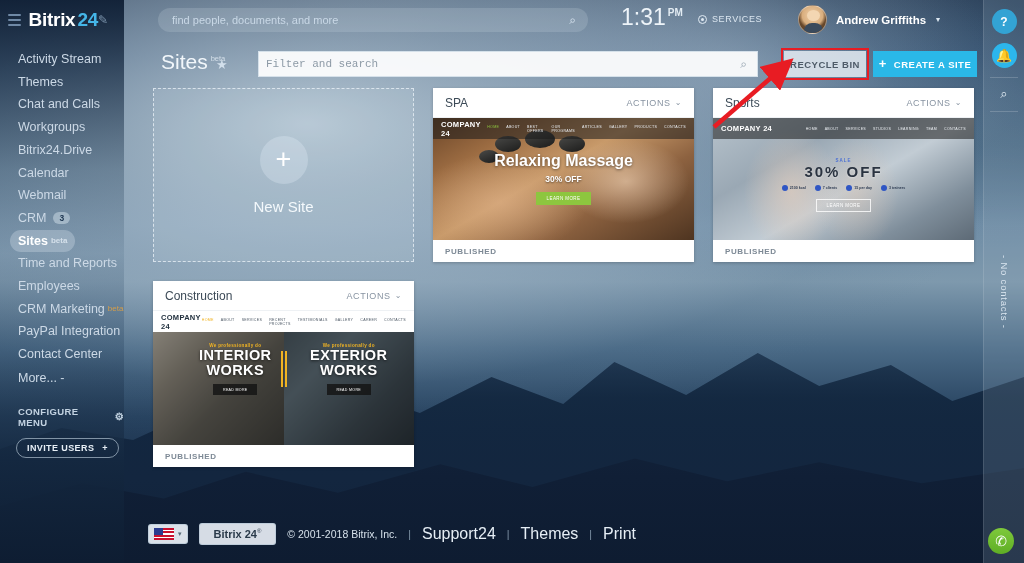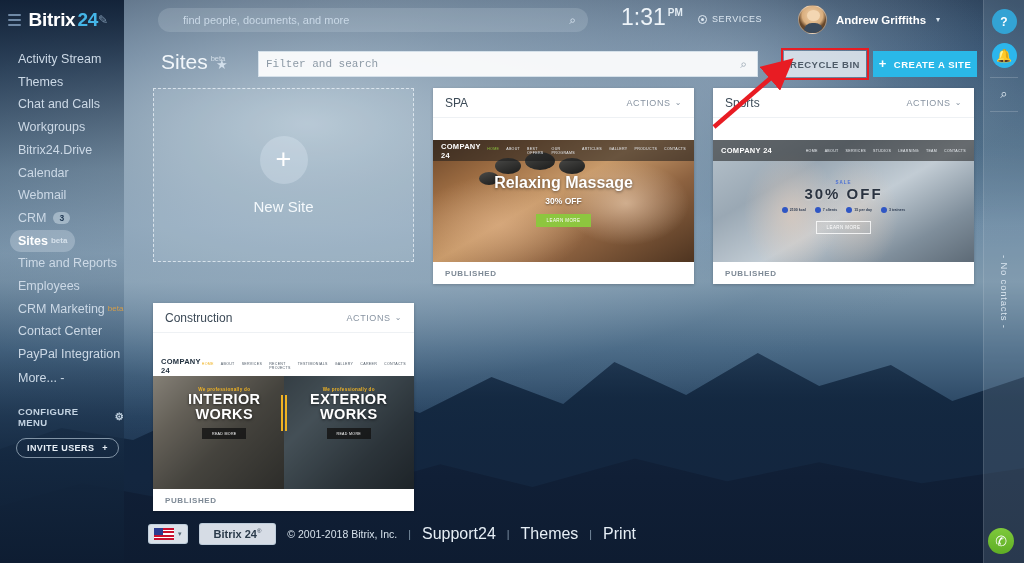--- a/index.html
+++ b/index.html
@@ -71,21 +71,21 @@
     border:1px solid rgba(200,216,230,0.6); border-radius:12px;
     padding:4px 10px; font-size:9px; font-weight:bold; letter-spacing:0.4px; color:#e7eff6;
   }
 
   
   #topbar { position:absolute; left:148px; top:0; right:0; height:41px; z-index:4; }
   .search-wrap {
     position:absolute; left:10px; top:8px; width:430px; height:24px;
     background:rgba(226,236,245,0.17); border-radius:12px; display:flex; align-items:center;
   }
-  .search-wrap .ph { font-size:11px; color:#c9d8e6; padding-left:25px; }
+  .search-wrap .ph { font-size:11px; color:#c9d8e6; padding-left:14px; }
   .search-wrap .mag { margin-left:auto; margin-right:12px; font-size:12px; color:#d4e1ed; }
 
   .clock { position:absolute; left:473px; top:4px; display:flex; align-items:flex-start; }
   .clock .t { font-size:23px; color:#eef4f9; font-weight:300; line-height:26px; }
   .clock .ap { font-size:10px; color:#e3ecf3; margin-left:2px; margin-top:3px; font-weight:bold; }
   .working { position:absolute; left:550px; top:14px; font-size:9px; color:#dbe6f0; letter-spacing:0.6px; display:flex; align-items:center; gap:5px; }
   .dot-ring { width:9px; height:9px; border-radius:50%; border:1.5px solid #e0eaf3; display:inline-block; position:relative; }
   .dot-ring:after { content:""; position:absolute; left:2px; top:2px; width:3px; height:3px; border-radius:50%; background:#e0eaf3; }
 
   .user { position:absolute; left:650px; top:5px; display:flex; align-items:center; gap:9px; }
@@ -168,21 +168,21 @@
     width:48px; height:48px; border-radius:50%; background:rgba(229,239,247,0.30);
     display:flex; align-items:center; justify-content:center; color:#fff; font-size:27px; font-weight:300; line-height:1;
   }
   .new-label { font-size:15px; color:#f4f9fc; }
 
   .card { width:261px; background:#fff; box-shadow:0 1px 3px rgba(0,0,0,0.22); }
   .card-head { height:30px; display:flex; align-items:center; padding:0 12px; border-bottom:1px solid #eef1f4; }
   .card-title { font-size:12px; color:#3c4a57; }
   .card-actions { margin-left:auto; font-size:9px; color:#8894a2; letter-spacing:0.6px; display:flex; align-items:center; gap:4px; }
   .card-actions .chev { font-size:8px; }
-  .preview { height:122px; position:relative; overflow:hidden;margin-top:22px; }
+  .preview { height:122px; position:relative; overflow:hidden; }
   .card-foot { height:22px; display:flex; align-items:center; padding:0 12px; font-size:8px; color:#7d8995; letter-spacing:0.6px; font-weight:bold; }
 
   
   .pv-topbar { position:absolute; left:0; right:0; top:0; height:21px; background:rgba(28,28,28,0.55); display:flex; align-items:center; padding:0 8px; z-index:3; }
   .pv-logo { font-size:7.5px; font-weight:bold; color:#fff; letter-spacing:0.3px; }
   .pv-nav { margin-left:auto; display:flex; gap:7px; }
   .pv-nav span { font-size:3.6px; color:#e9edf1; letter-spacing:0.3px; }
   .pv-nav span.on { color:#8dc63f; }
   .pv-nav span.ony { color:#f0b323; }
   .pv-center { position:absolute; left:0; right:0; top:34px; text-align:center; z-index:3; }
@@ -315,26 +315,26 @@
         </div>
       </div>
     <div class="menu-sp">
         <div class="menu-item">
           <span class="lbl">CRM Marketing</span>
           <span class="beta orange">beta</span>
         </div>
       </div>
     <div class="menu-sp">
         <div class="menu-item">
+          <span class="lbl">PayPal Integration</span>
+        </div>
+      </div>
+    <div class="menu-sp">
+        <div class="menu-item">
           <span class="lbl">Contact Center</span>
-        </div>
-      </div>
-    <div class="menu-sp">
-        <div class="menu-item">
-          <span class="lbl">PayPal Integration</span>
         </div>
       </div>
     <div class="menu-sp" style="height:26px;">
         <div class="menu-item">
           <span class="lbl">More... -</span>
         </div>
       </div>
   </div>
 
   <div class="configure">
@@ -521,21 +521,21 @@
             <span style="color:#4a5663">ABOUT</span>
             <span style="color:#4a5663">SERVICES</span>
             <span style="color:#4a5663">RECENT PROJECTS</span>
             <span style="color:#4a5663">TESTIMONIALS</span>
             <span style="color:#4a5663">GALLERY</span>
             <span style="color:#4a5663">CAREER</span>
             <span style="color:#4a5663">CONTACTS</span>
           </span>
         </div>
 
-        <div class="cn-txt" style="width:50%; left:0;padding-left:12px;">
+        <div class="cn-txt" style="width:50%; left:11px;padding-left:12px;">
           <div class="cn-pre">We professionally do</div>
           <div class="cn-h1">INTERIOR</div>
           <div class="cn-h1">WORKS</div>
           <div class="cn-btn">READ MORE</div>
         </div>
         <div class="cn-bar" style="left:calc(50% - 3px);"></div>
         <div class="cn-bar" style="left:calc(50% + 1px);"></div>
         <div class="cn-txt" style="width:50%; left:50%;">
           <div class="cn-pre">We professionally do</div>
           <div class="cn-h1">EXTERIOR</div>

